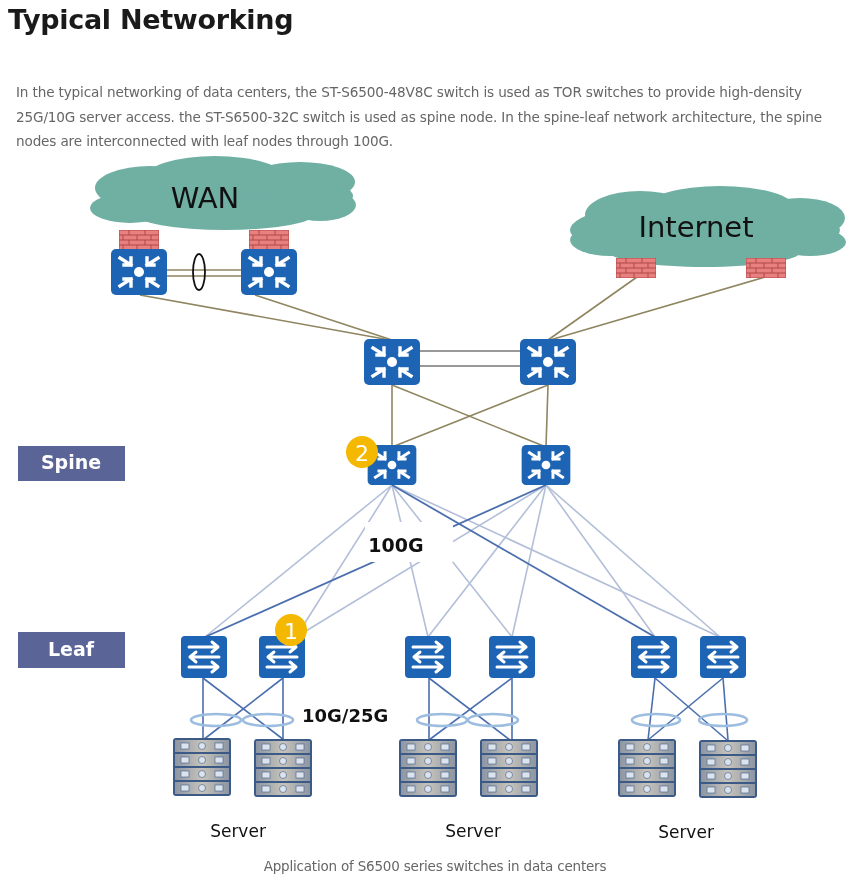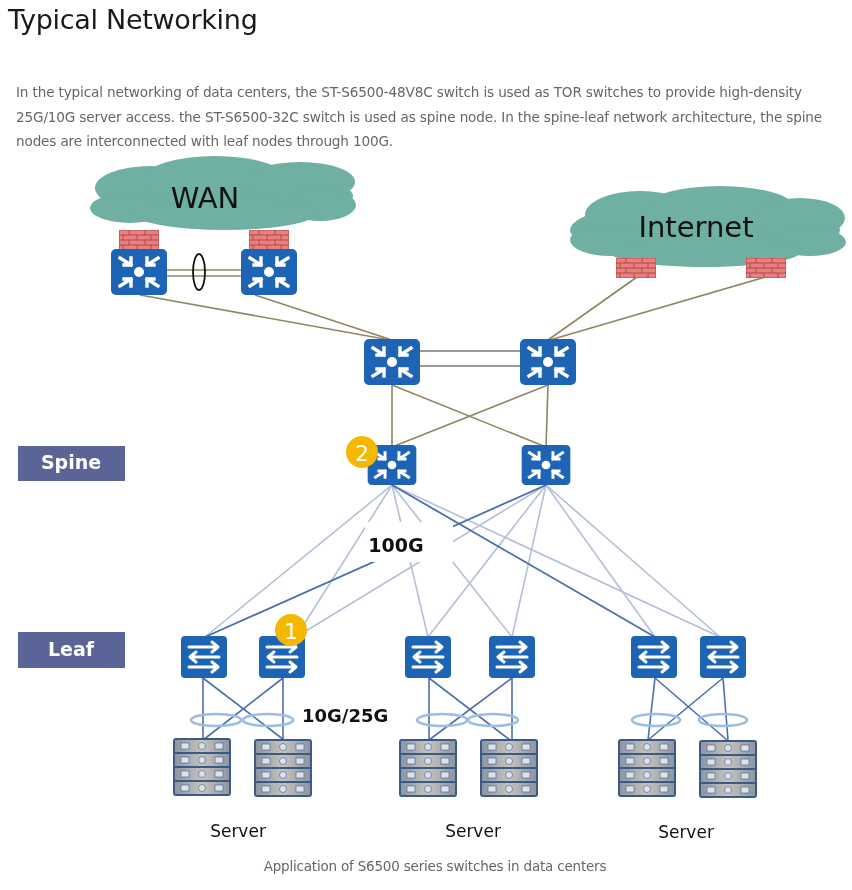--- a/index.html
+++ b/index.html
@@ -1,17 +1,17 @@
 <!DOCTYPE html>
 <html><head>
 <meta charset="utf-8">
 <style>
   html, body { margin: 0; padding: 0; background: #ffffff; }
   body { width: 852px; height: 890px; position: relative; overflow: hidden; font-family: "DejaVu Sans", "Liberation Sans", sans-serif; }
-  .page-title { position: absolute; left: 8px; top: 0px; margin: 0; font-size: 27px; font-weight: normal; color: #1a1a1a; letter-spacing: -0.3px; line-height: 40px; font-family: "DejaVu Sans", sans-serif; }
+  .page-title { position: absolute; left: 8px; top: 0px; margin: 0; font-size: 27px; font-weight: bold; color: #1a1a1a; letter-spacing: -0.3px; line-height: 40px; font-family: "DejaVu Sans", sans-serif; }
   .intro { position: absolute; left: 8px; top: 72px; width: 840px; margin: 8px; font-size: 13.6px; color: #666666; line-height: 24.5px; font-family: "DejaVu Sans", sans-serif; letter-spacing: -0.15px; }
   .diagram { position: absolute; left: 0; top: 150px; width: 852px; height: 720px; }
   .caption { position: absolute; left: 0; top: 858px; width: 870px; text-align: center; font-size: 13.5px; color: #666666; font-family: "DejaVu Sans", sans-serif; letter-spacing: -0.2px; }
   svg text { font-family: "DejaVu Sans", sans-serif; }
 </style>
 </head>
 <body>
 
 <h1 class="page-title">Typical Networking</h1>
 <p class="intro">In the typical networking of data centers, the ST-S6500-48V8C switch is used as TOR switches to provide high-density 25G/10G server access. the ST-S6500-32C switch is used as spine node. In the spine-leaf network architecture, the spine nodes are interconnected with leaf nodes through 100G.</p>

